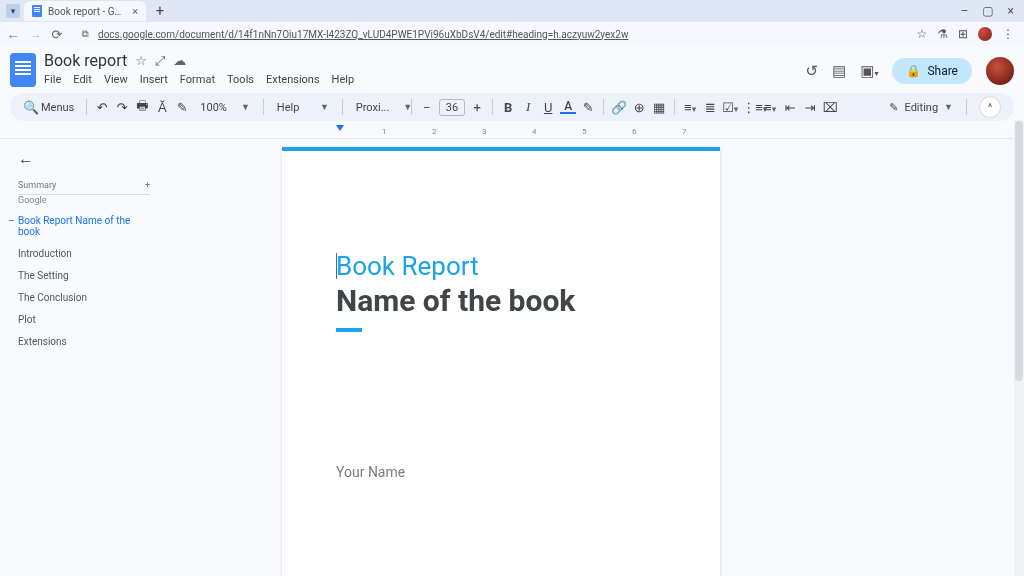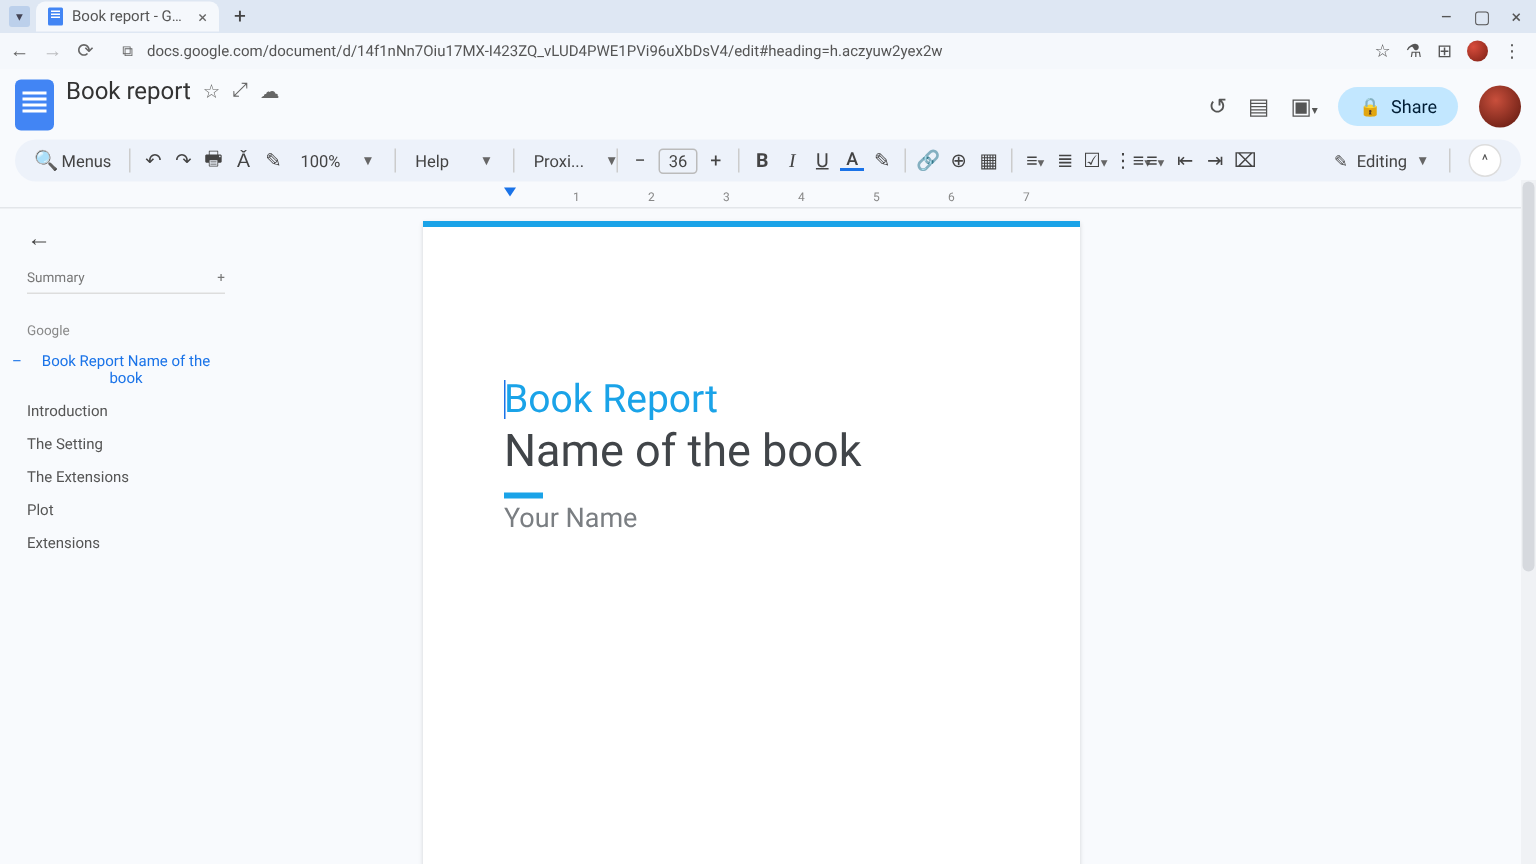--- a/index.html
+++ b/index.html
@@ -14,21 +14,21 @@
 .tab-favicon::after { content:""; position:absolute; top:2px; left:2px; right:2px; height:1px; background:#fff; box-shadow: 0 2px 0 #fff, 0 4px 0 #fff; }
 .tab-title { font-size: 10px; color: #555; white-space: nowrap; overflow: hidden; text-overflow: ellipsis; flex:1; }
 .tab-close { font-size:11px; color:#666; }
 .newtab-plus { font-size: 14px; color: #444; padding: 0 6px; }
 .win-ctrls { margin-left: auto; display: flex; gap: 14px; padding-right: 10px; color:#555; }
 .win-ctrls span { font-size: 12px; }
 
 .addr-row { background: #f5f8fc; display: flex; align-items: center; height: 24px; padding: 0 6px; gap: 8px; }
 .nav-icon { color: #666; font-size: 13px; width: 14px; text-align:center; }
 .url-bar { flex: 1; display: flex; align-items: center; gap: 6px; height: 18px; border-radius: 10px; background:#f5f8fc; padding: 0 6px; }
-.url-text { font-size: 10px; color: #555; white-space:nowrap; }
+.url-text { font-size: 10px; color: #555; white-space:nowrap;text-decoration:underline; }
 .addr-right { display:flex; gap:10px; align-items:center; padding-right:4px; }
 .addr-ico { font-size:12px; color:#555; }
 .ext-dot { width:14px; height:14px; border-radius:50%; background: radial-gradient(circle at 30% 30%, #d84c3c, #7a1f14); }
 
 
 .docs-hdr { display:flex; align-items:flex-start; padding: 5px 10px 0 10px; gap:8px; }
 .docs-logo { width:26px; height:34px; background:#4285f4; border-radius:4px; position:relative; margin-top:2px; }
 .docs-logo::after { content:""; position:absolute; top:8px; left:5px; right:5px; height:2px; background:#fff; box-shadow: 0 4px 0 #fff, 0 8px 0 #fff, 0 12px 0 #fff; }
 .title-block { flex:1; }
 .title-line { display:flex; align-items:center; gap:8px; }
@@ -59,34 +59,34 @@
 
 .ruler-wrap { margin-top:4px; height:14px; position:relative; border-bottom:1px solid #e3e6ea; }
 .ruler { position:absolute; left:282px; width:438px; height:14px; font-size:8px; color:#888; }
 .ruler-tick { position:absolute; top:2px; }
 .ruler-ind { position:absolute; top:0; left:54px; width:0; height:0; border-left:4px solid transparent; border-right:4px solid transparent; border-top:6px solid #1a73e8; }
 
 
 .main { display:flex; height: calc(576px - 22px - 24px - 42px - 34px - 14px); }
 .outline-pane { width:160px; padding:10px 10px 0 18px; font-size:11px; color:#555; }
 .outline-back { font-size:16px; color:#444; margin-bottom:12px; }
-.outline-sum-row { display:flex; justify-content:space-between; align-items:center; border-bottom:1px solid #ddd; padding-bottom:4px; margin-bottom:20px; font-size:9px; color:#777; }
+.outline-sum-row { display:flex; justify-content:space-between; align-items:center; border-bottom:1px solid #ddd; padding-bottom:4px; font-size:9px; color:#777; }
 .outline-heading { font-size:9px; color:#888; margin-bottom:10px; }
 .outline-item { font-size:10px; color:#555; margin-bottom:11px; cursor:pointer; }
-.outline-item.active { color:#1a73e8; position:relative;text-align:center; }
+.outline-item.active { color:#1a73e8; position:relative; }
 .outline-item.active::before { content:"–"; position:absolute; left:-10px; color:#1a73e8; }
 
 .vruler { width:14px; position:relative; }
 .canvas-wrap { flex:1; overflow:auto; padding-left:108px; padding-top:8px; }
 .page { width:438px; background:#fff; border-top:4px solid #1aa3e8; box-shadow: 0 1px 3px rgba(0,0,0,.15); min-height:520px; padding:100px 54px 40px 54px; position:relative; }
 .cursor-line { position:absolute; left:54px; top:102px; width:1px; height:26px; background:#1a73e8; }
 .doc-h1 { font-size:26px; color:#1aa3e8; font-weight:400; margin-bottom:2px; }
-.doc-h2 { font-size:30px; color:#414549; font-weight:400; margin-bottom:10px; }
+.doc-h2 { font-size:30px; color:#414549; font-weight:700; margin-bottom:10px; }
 .accent-bar { width:26px; height:4px; background:#1aa3e8; }
-.doc-meta { font-size:18px; color:#7a7e82; line-height:1.5; }
+.doc-meta { margin-top:130px; font-size:14px; color:#7a7e82; line-height:1.5; }
 
 .side-scroll { position:absolute; right:0; top:120px; bottom:0; width:10px; background:#f0f2f5; }
 .side-thumb { width:8px; margin:1px; height:260px; background:#d6d9de; border-radius:4px; }
 </style>
 </head>
 <body>
 
 <div class="browser-chrome">
   <div class="tab-strip">
     <div class="tab-caret">
@@ -123,20 +123,30 @@
 </div>
 
 <div class="docs-hdr">
   <div class="docs-logo"></div>
   <div class="title-block">
     <div class="title-line">
       <span class="doc-title">Book report</span>
       <span class="title-ico">☆</span>
       <span class="title-ico">⤢</span>
       <span class="title-ico">☁</span>
+    </div>
+    <div class="menubar">
+      <span>File</span>
+      <span>Edit</span>
+      <span>View</span>
+      <span>Insert</span>
+      <span>Format</span>
+      <span>Tools</span>
+      <span>Extensions</span>
+      <span>Help</span>
     </div>
   </div>
   <div class="hdr-right">
     <span class="hdr-ico">↺</span>
     <span class="hdr-ico">▤</span>
     <span class="hdr-ico">▣<span style="font-size:8px;">▾</span></span>
     <div class="share-btn">
       <span>🔒</span>
       <span>Share</span>
     </div>
@@ -220,21 +230,21 @@
   <div class="outline-pane">
     <div class="outline-back">←</div>
     <div class="outline-sum-row">
       <span>Summary</span>
       <span>+</span>
     </div>
     <div class="outline-heading">Google</div>
     <div class="outline-item active">Book Report Name of the book</div>
     <div class="outline-item">Introduction</div>
     <div class="outline-item">The Setting</div>
-    <div class="outline-item">The Extensions</div>
+    <div class="outline-item">The Conclusion</div>
     <div class="outline-item">Plot</div>
     <div class="outline-item">Extensions</div>
   </div>
   <div class="vruler"></div>
   <div class="canvas-wrap">
     <div class="page">
       <div class="cursor-line"></div>
       <div class="doc-h1">Book Report</div>
       <div class="doc-h2">Name of the book</div>
       <div class="accent-bar"></div>

